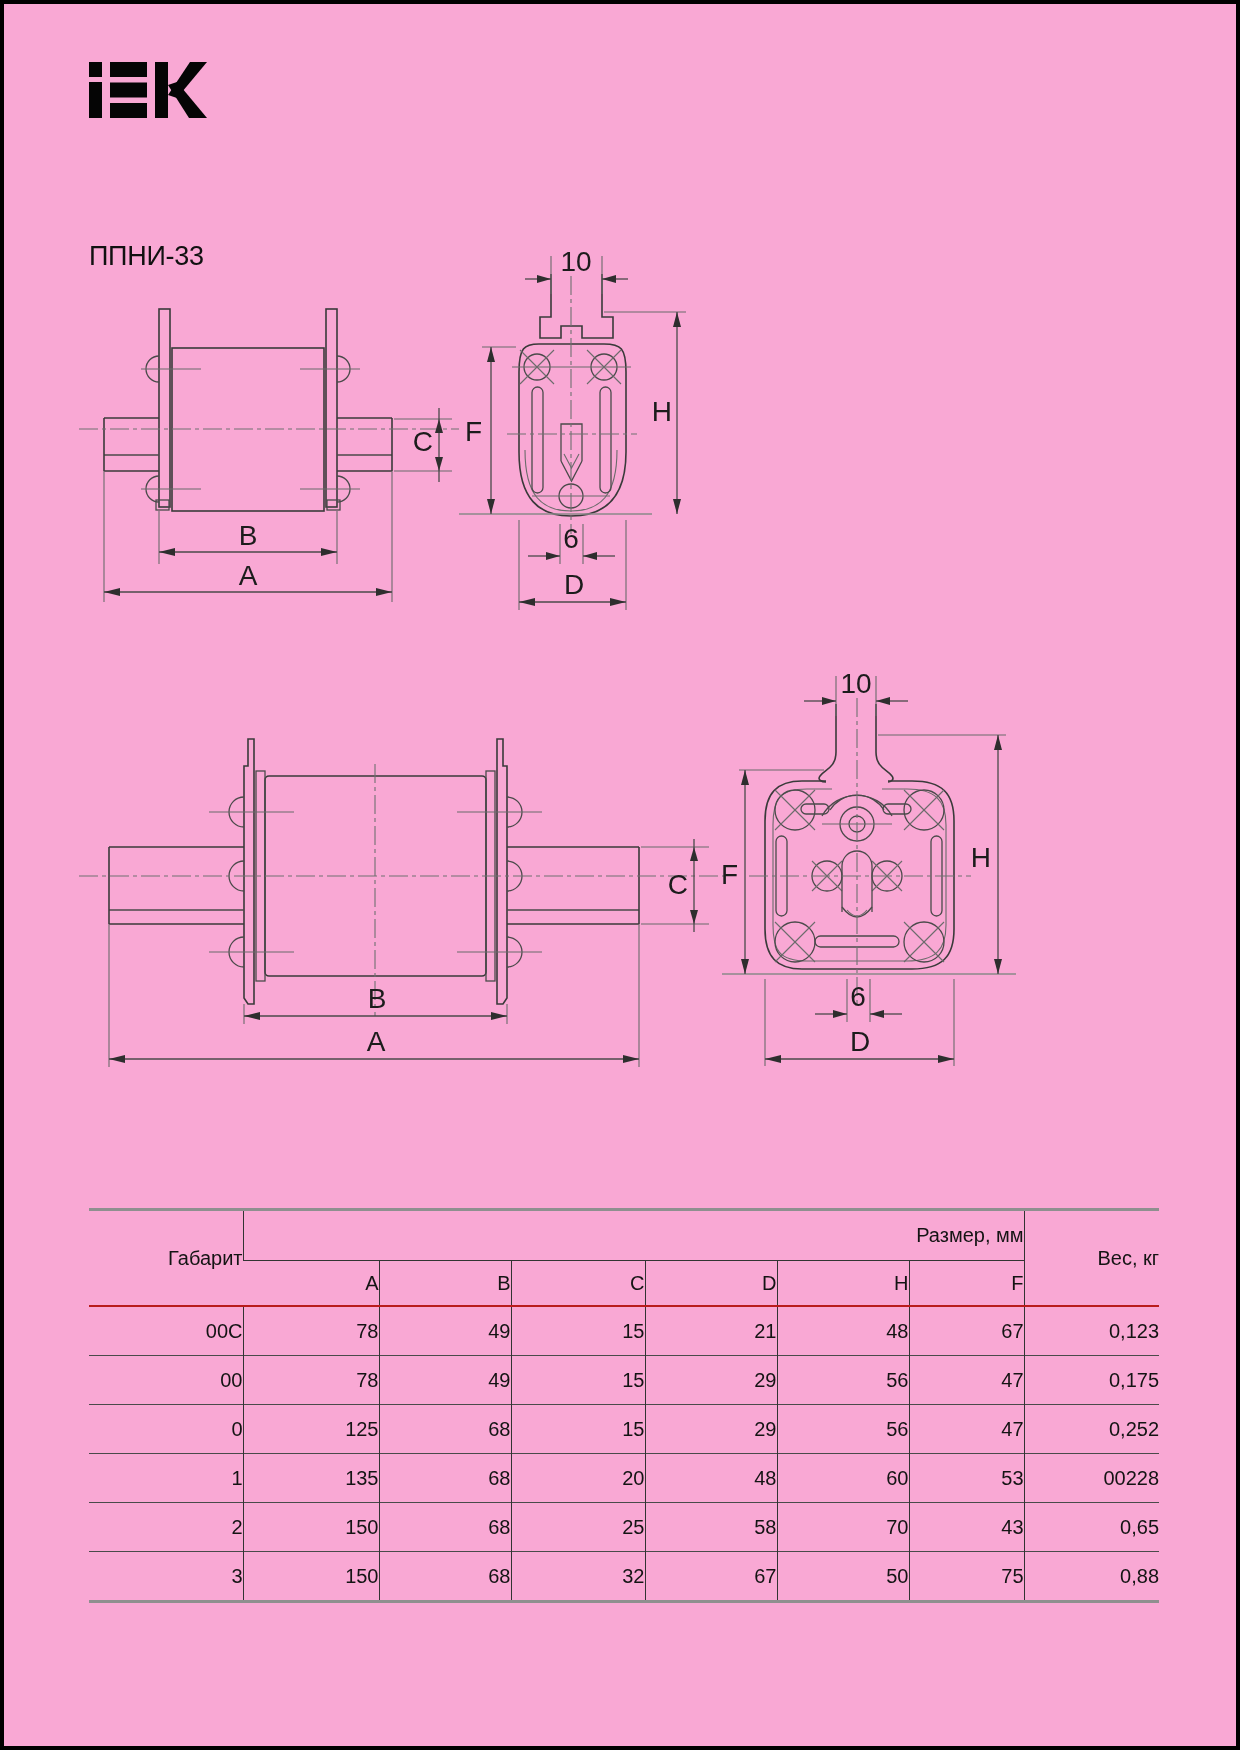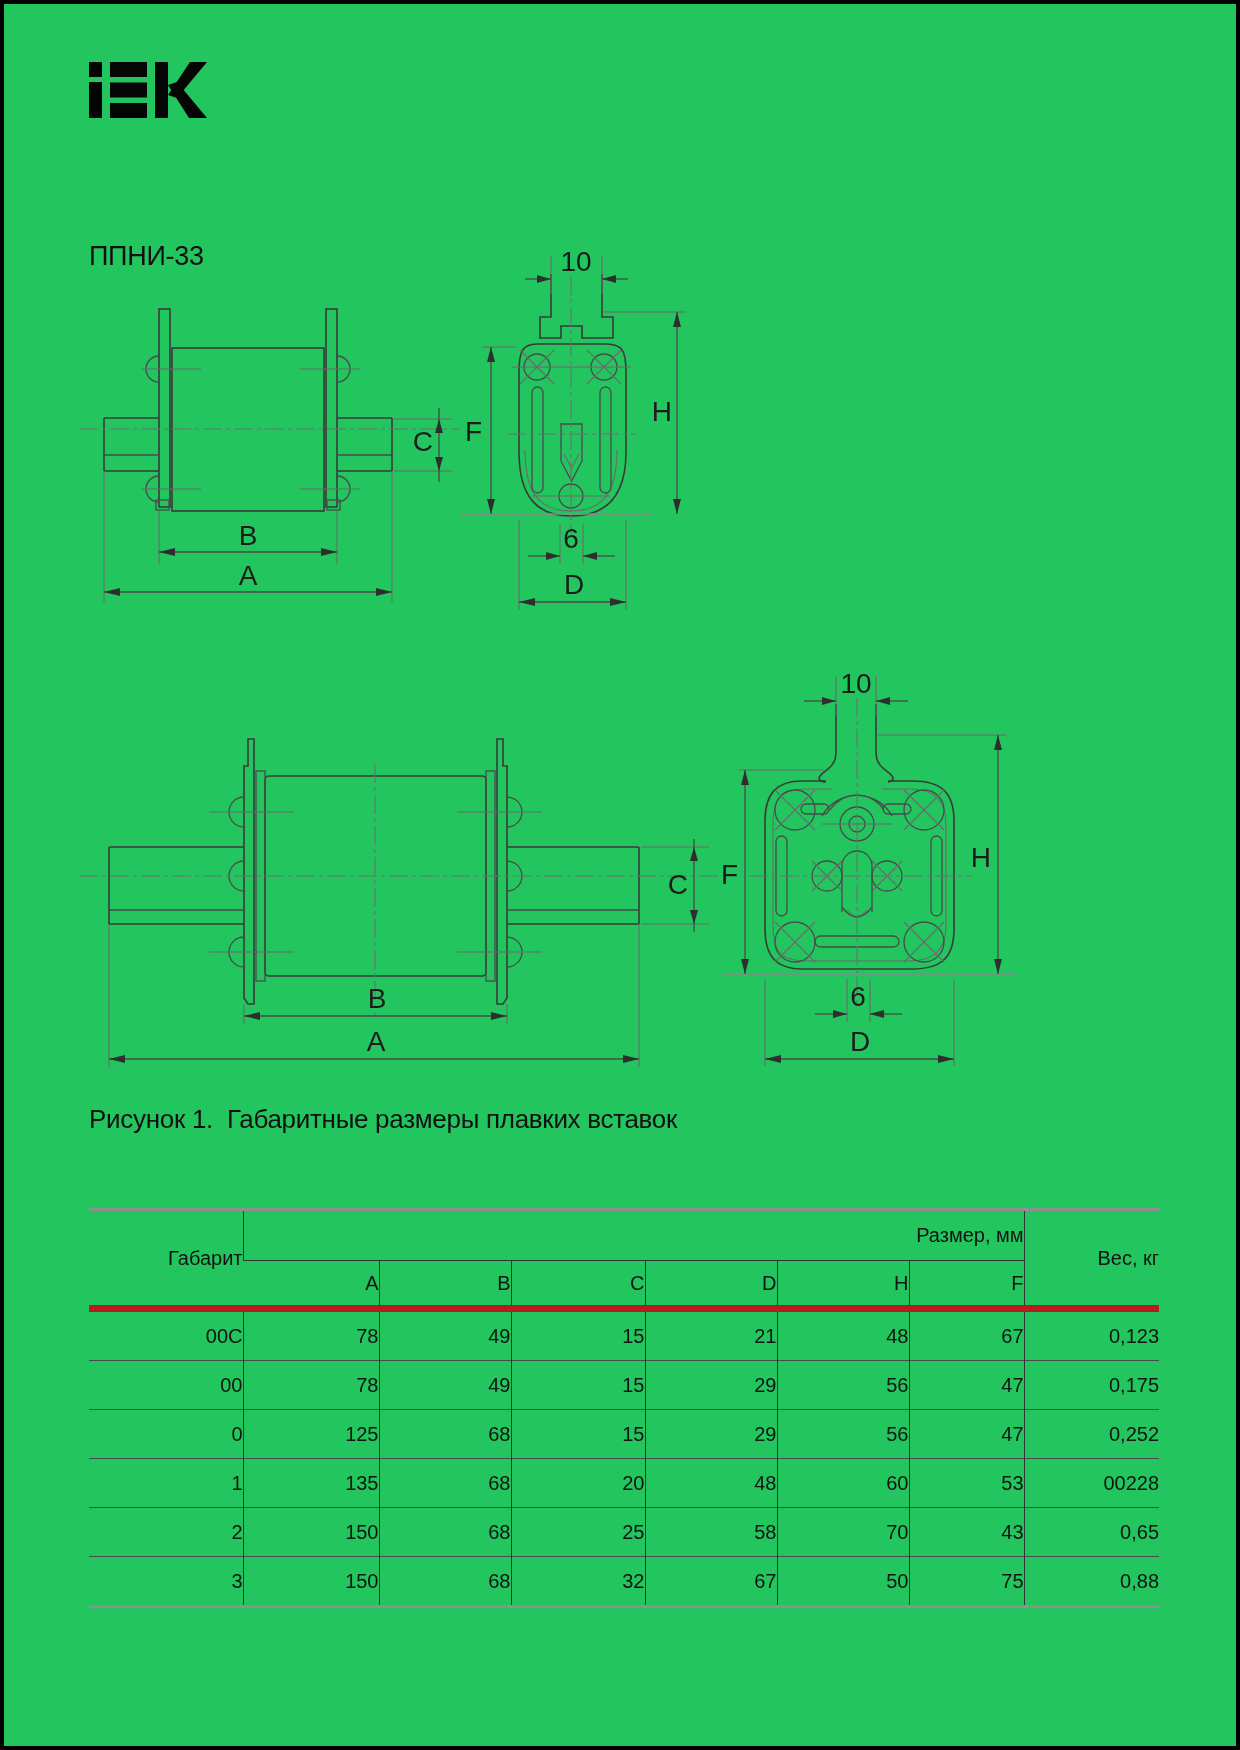--- a/index.html
+++ b/index.html
@@ -1,17 +1,17 @@
 <!DOCTYPE html>
 <html><head>
 <meta charset="utf-8">
 <style>
   html,body{margin:0;padding:0;background:#e8e8e8;}
   .page{
-    position:relative;width:1240px;height:1750px;background:#22c55e;
+    position:relative;width:1240px;height:1750px;background:#f9a8d4;
     border:4px solid #000;box-sizing:border-box;overflow:hidden;
     font-family:"Liberation Sans",sans-serif;color:#1c1c1c;
   }
   .abs{position:absolute;}
   .dwg-title{font-size:27px;letter-spacing:-0.3px;color:#111;white-space:nowrap;}
   .caption{font-size:26px;letter-spacing:-0.3px;color:#111;white-space:nowrap;}
   .caption .cap-text{margin-left:14px;}
   
   .ln{stroke:#3a3a3a;stroke-width:1.6;fill:none;}
   .ln2{stroke:#4a4a4a;stroke-width:1.3;fill:none;}
@@ -29,21 +29,21 @@
   table.dims th,table.dims td{
     font-weight:normal;text-align:right;vertical-align:middle;
     padding:0 0 0 13px;overflow:hidden;white-space:nowrap;
   }
   table.dims th{border-left:1.5px solid #333;}
   table.dims td{border-left:1.5px solid #333;}
   table.dims th:first-child,table.dims td:first-child{border-left:none;}
   table.dims .hdr1 th{height:49px;}
   table.dims .hdr2 th{height:44px;border-top:1.4px solid #333;}
   table.dims tbody td{height:48px;border-top:1.5px solid #4a4a4a;}
-  table.dims tbody tr:first-child td{border-top:7px solid #b91c1c;margin-top:8px;}
+  table.dims tbody tr:first-child td{border-top:2px solid #b91c1c;margin-top:8px;}
   .logo{display:block;}
 </style>
 </head>
 <body>
 
 <div class="page">
 
   <svg class="abs logo" style="left:85px;top:58px" width="118" height="56" viewBox="0 0 118 56" role="img" aria-label="iEK">
     <g fill="#050505">
       <rect x="0" y="0" width="13" height="15"></rect>
@@ -293,23 +293,20 @@
     <text class="dt" x="854" y="1002" text-anchor="middle">6</text>
 
     <line class="tn" x1="761" y1="975" x2="761" y2="1062"></line>
     <line class="tn" x1="950" y1="975" x2="950" y2="1062"></line>
     <line class="ln2" x1="761" y1="1055" x2="950" y2="1055"></line>
     <polygon class="ah" points="761,1055 777,1051 777,1059"></polygon>
     <polygon class="ah" points="950,1055 934,1051 934,1059"></polygon>
     <text class="dt" x="856" y="1047" text-anchor="middle">D</text>
   </svg>
 
-  <div class="abs caption" style="left:85px;top:1100px">
-    <span>Рисунок 1.</span><span class="cap-text">Габаритные размеры плавких вставок</span>
-  </div>
 
   <table class="dims abs" style="left:85px;top:1204px">
     <colgroup>
       <col style="width:154px">
         <col style="width:136px">
         <col style="width:132px">
         <col style="width:134px">
       <col style="width:132px">
         <col style="width:132px">
         <col style="width:115px">

